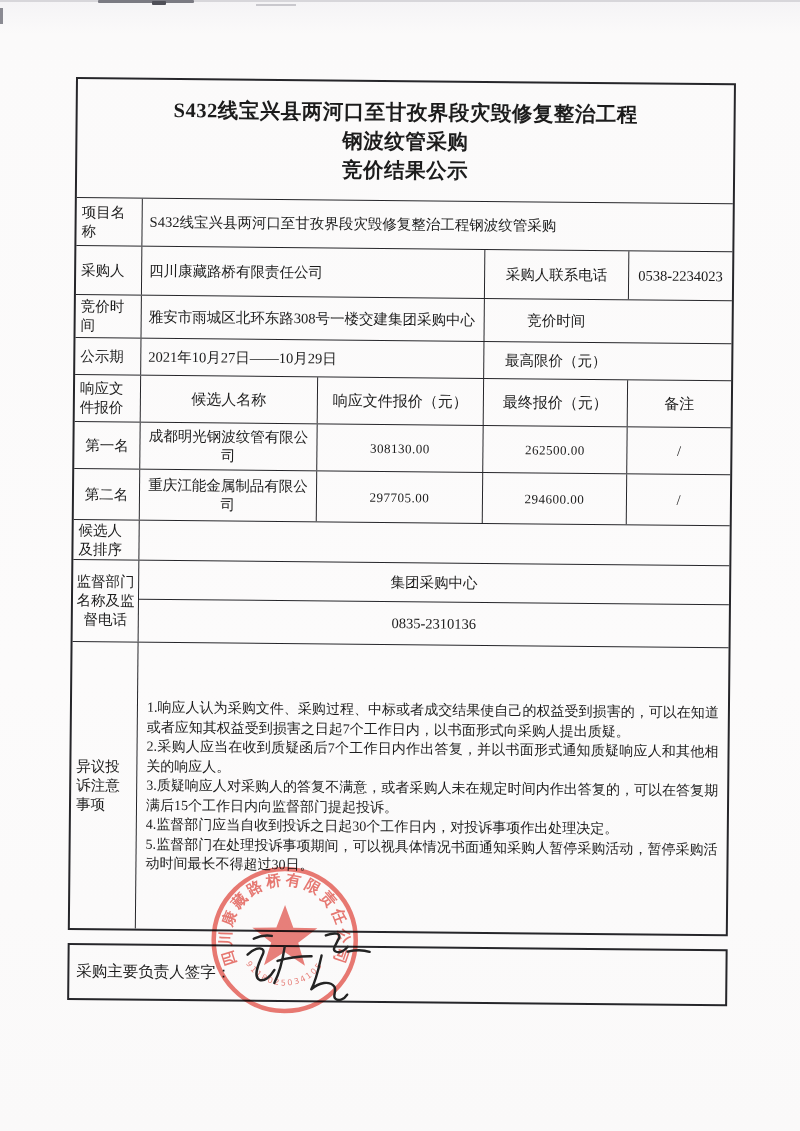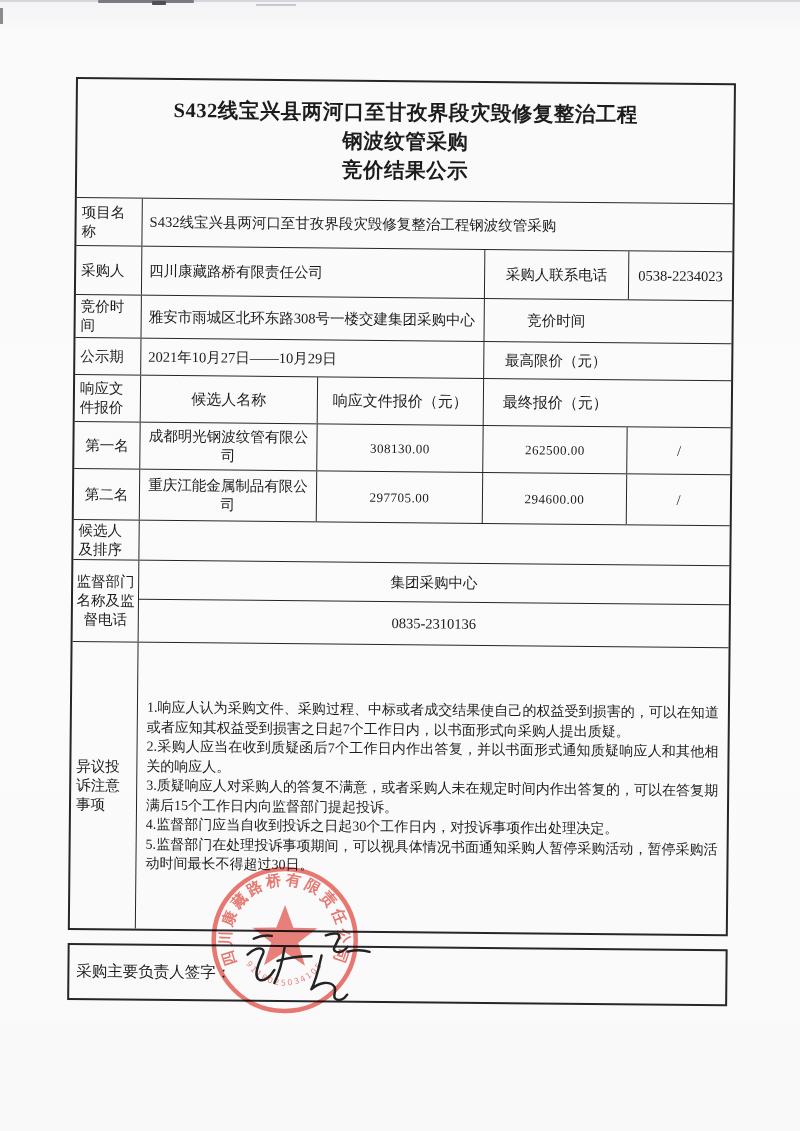--- a/index.html
+++ b/index.html
@@ -93,20 +93,21 @@
       <div class="cell w-label label-cell">公示期</div>
       <div class="cell w-v1 val-left">2021年10月27日——10月29日</div>
       <div class="cell w-l2 val-center">最高限价（元）</div>
     </div>
 
     <div class="row" style="height:46px">
       <div class="cell w-label label-cell">响应文件报价</div>
       <div class="cell w-c1 val-center hdr">候选人名称</div>
       <div class="cell w-c2 val-center hdr">响应文件报价（元）</div>
       <div class="cell w-c3 val-center hdr">最终报价（元）</div>
+      <div class="cell w-rest val-center hdr">备注</div>
     </div>
 
     <div class="row" style="height:46px">
       <div class="cell w-label val-center">第一名</div>
       <div class="cell w-c1 val-center">成都明光钢波纹管有限公司</div>
       <div class="cell w-c2 val-center num">308130.00</div>
       <div class="cell w-c3 val-center num">262500.00</div>
       <div class="cell w-rest val-center">/</div>
     </div>
 

